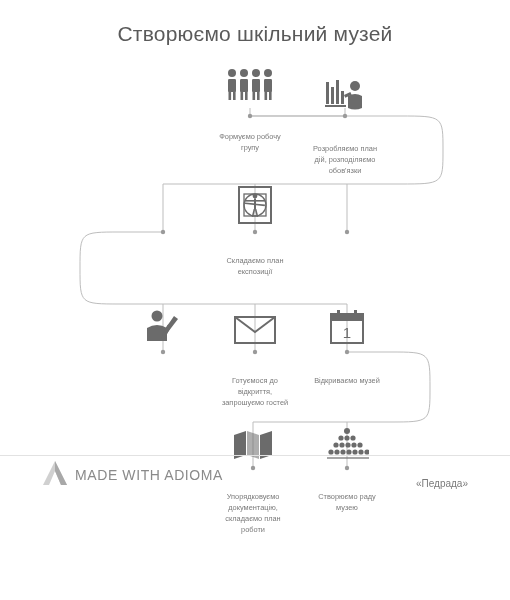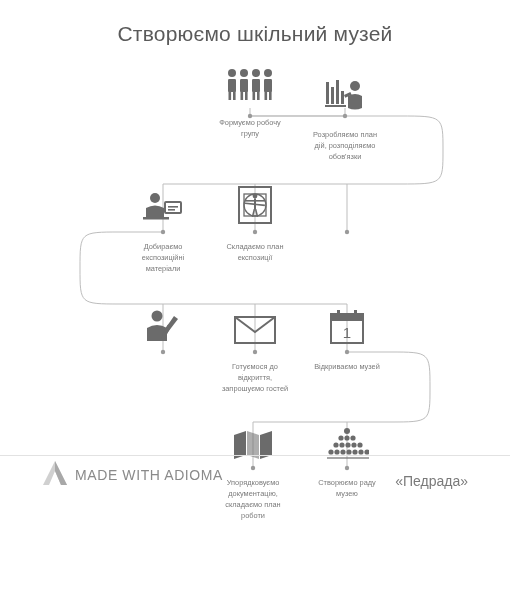--- a/index.html
+++ b/index.html
@@ -45,21 +45,21 @@
     margin-left: -60px;
     text-align: center;
   }
   .node-icon {
     height: 44px;
     display: flex;
     align-items: flex-end;
     justify-content: center;
   }
   .node-caption {
-    margin-top: 17px;
+    margin-top: 31px;
     font-size: 7.4px;
     line-height: 11px;
     color: #7a7a7a;
     white-space: pre-line;
   }
   .footer-left {
     position: absolute;
     left: 42px;
     bottom: 26px;
     display: flex;
@@ -68,21 +68,21 @@
   }
   .footer-brand {
     font-size: 14px;
     letter-spacing: 0.6px;
     color: #8a8a8a;
   }
   .footer-right {
     position: absolute;
     right: 42px;
     bottom: 27px;
-    font-size: 14px;
+    font-size: 10px;
     color: #7a7a7a;
   }
   .sep {
     position: absolute;
     left: 0;
     bottom: 60px;
     width: 510px;
     height: 1px;
     background: #e2e2e2;
   }
@@ -159,37 +159,20 @@
           <path d="M24 18 q7 -4 14 0 l0 12 q-7 3 -14 0 z"></path>
           <rect x="20" y="17" width="7" height="3" transform="rotate(-25 20 17)"></rect>
         </g>
       </svg>
     </div>
     <div class="node-caption">Розробляємо план
 дій, розподіляємо
 обов'язки</div>
   </div>
 
-  <div class="node" style="left:163px; top:180px;">
-    <div class="node-icon">
-      <svg width="44" height="32" viewBox="0 0 44 32">
-        <g fill="#6b6b6b">
-          <circle cx="14" cy="6" r="5"></circle>
-          <path d="M5 16 q9 -5 18 0 l0 9 l-18 0 z"></path>
-          <rect x="2" y="25" width="26" height="2.5"></rect>
-          <rect x="24" y="10" width="16" height="11" rx="1" fill="none" stroke="#6b6b6b" stroke-width="2"></rect>
-          <rect x="27" y="14" width="10" height="1.6"></rect>
-          <rect x="27" y="17" width="7" height="1.6"></rect>
-        </g>
-      </svg>
-    </div>
-    <div class="node-caption">Добираємо
-експозиційні
-матеріали</div>
-  </div>
 
   <div class="node" style="left:255px; top:180px;">
     <div class="node-icon">
       <svg width="34" height="38" viewBox="0 0 34 38">
         <rect x="1" y="1" width="32" height="36" fill="none" stroke="#6b6b6b" stroke-width="2"></rect>
         <g fill="none" stroke="#6b6b6b" stroke-width="1.3">
           <circle cx="17" cy="19" r="11"></circle>
           <rect x="6" y="8" width="22" height="22"></rect>
         </g>
         <g fill="#6b6b6b">

